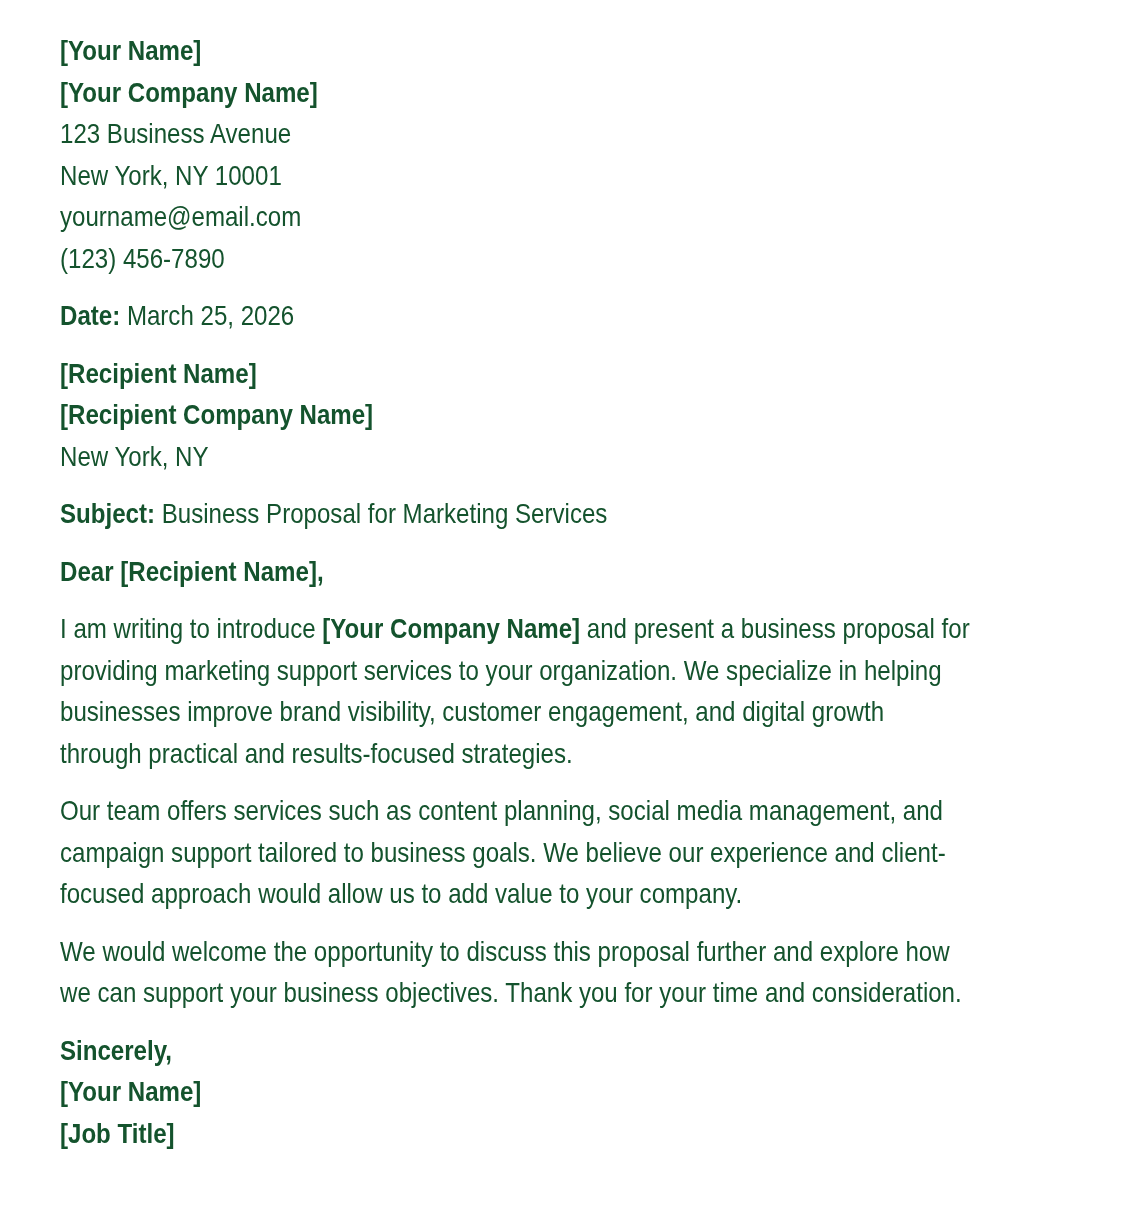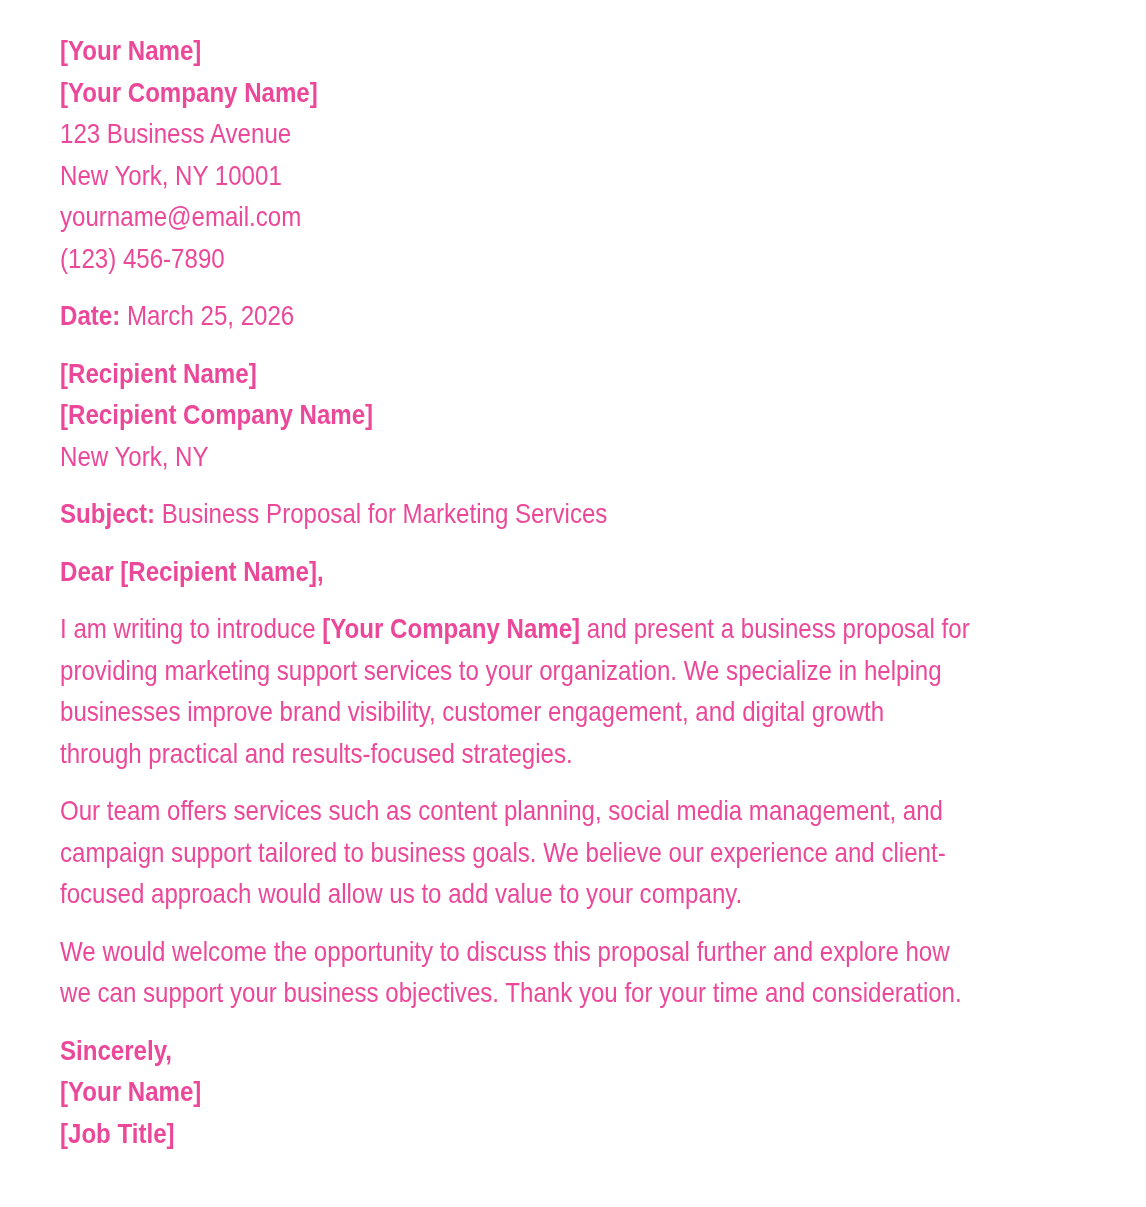--- a/index.html
+++ b/index.html
@@ -9,21 +9,21 @@
   }
   .page {
     position: relative;
     width: 1146px;
     height: 1207px;
     background: #ffffff;
     box-sizing: border-box;
     padding: 30px 0 0 60px;
     overflow: hidden;
     font-family: "Liberation Sans", "DejaVu Sans", sans-serif;
-    color: #ec4899;
+    color: #14532d;
   }
   .content {
     width: 1180px;
     transform: scaleX(0.86);
     transform-origin: 0 0;
     font-size: 28px;
     line-height: 41.5px;
     font-weight: 400;
   }
   .block {

